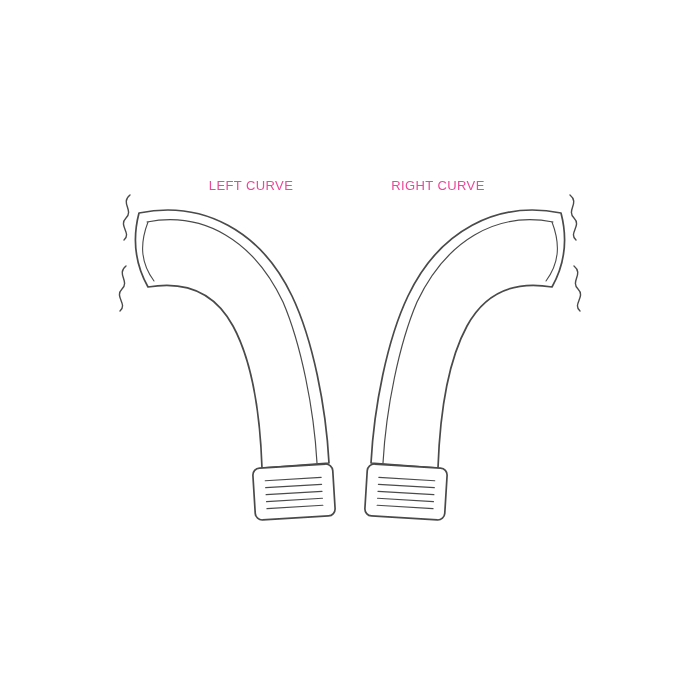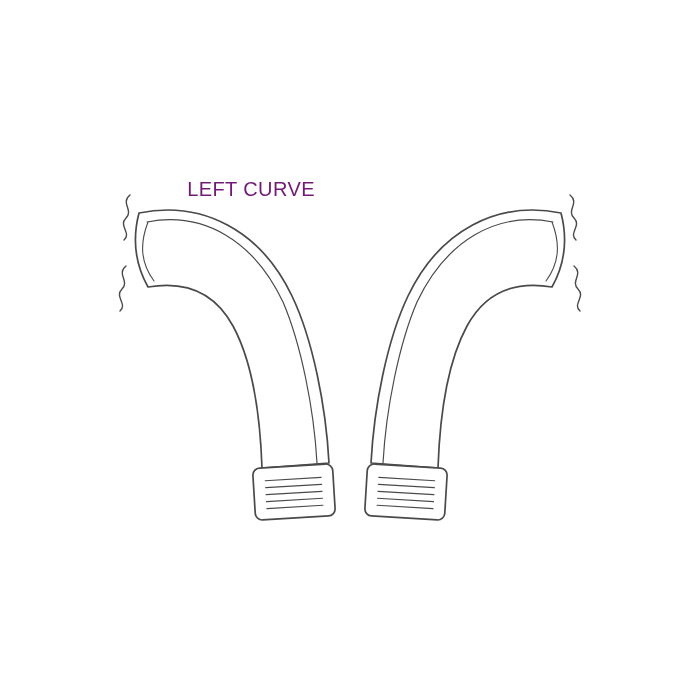--- a/index.html
+++ b/index.html
@@ -17,24 +17,24 @@
   }
   .diagram-svg {
     position: absolute;
     left: 0;
     top: 0;
   }
   .curve-label {
     position: absolute;
     top: 178px;
     transform: translateX(-50%);
-    font-size: 20px;
+    font-size: 13px;
     font-weight: 500;
     letter-spacing: 0.4px;
-    color: #701a75;
+    color: #ec4899;
     white-space: nowrap;
     user-select: none;
   }
   .curve-label.left  { left: 251px; }
   .curve-label.right { left: 438px; }
 </style>
 </head>
 <body>
 
 <div class="canvas">
@@ -62,14 +62,15 @@
         <rect x="254" y="466" width="80" height="52" rx="7" fill="#ffffff" stroke-width="1.7"></rect>
         <path d="M 266,479 H 322 M 266,486 H 322 M 266,493 H 322 M 266,500 H 322 M 266,507 H 322" stroke-width="1.2"></path>
       </g>
     </g>
 
     <use href="#left-figure" transform="translate(700,0) scale(-1,1)"></use>
   </svg>
 
   <div class="curve-label left">LEFT CURVE</div>
 
+  <div class="curve-label right">RIGHT CURVE</div>
 
 </div>
 
 </body></html>

